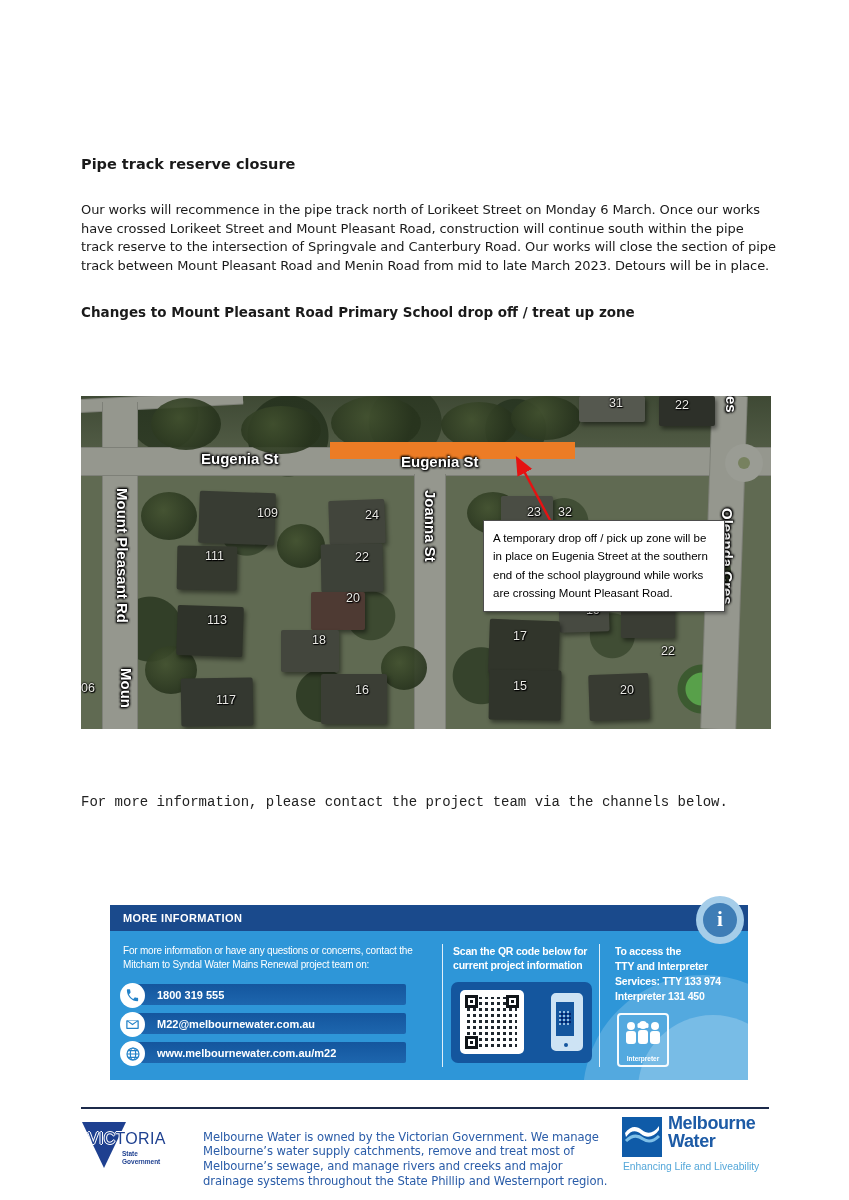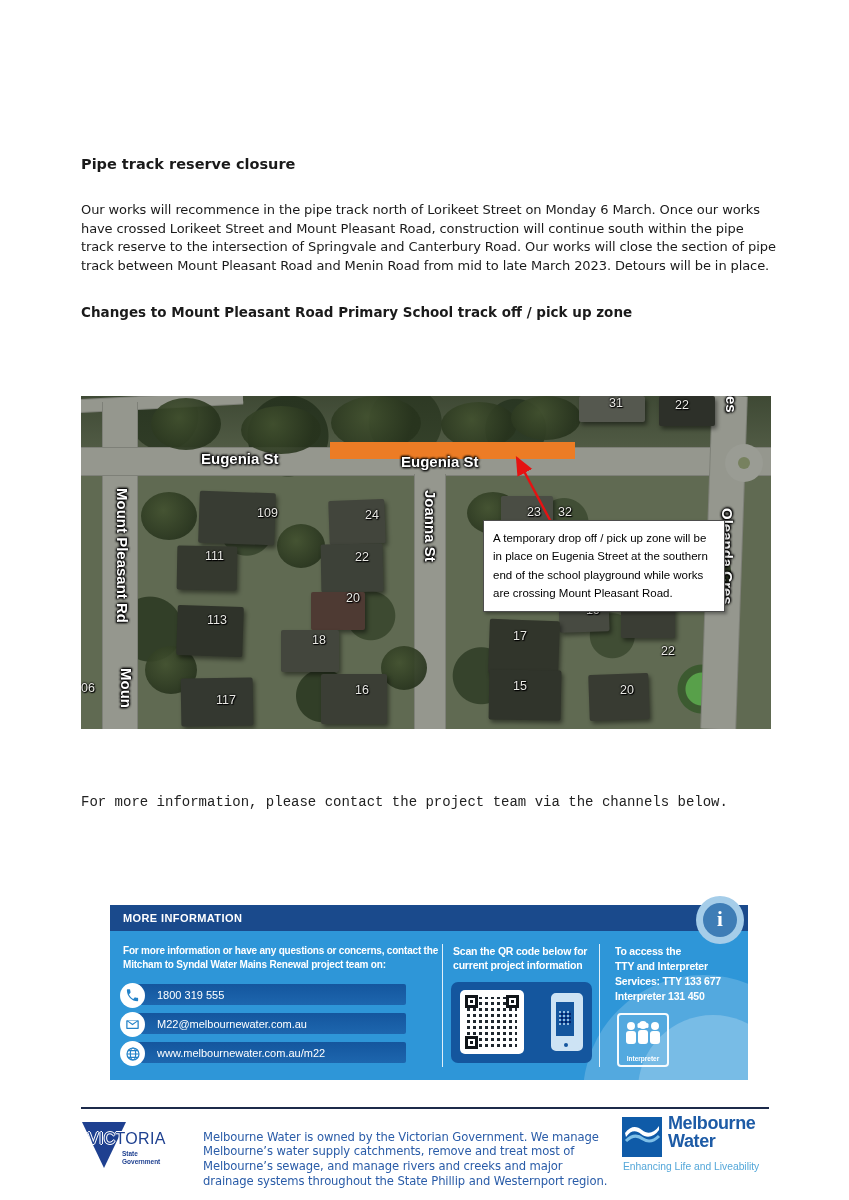--- a/index.html
+++ b/index.html
@@ -52,25 +52,25 @@
   
   .banner{position:absolute;left:110px;top:905px;width:638px;height:175px;font-family:"Liberation Sans",sans-serif;}
   .banner-header{position:absolute;left:0;top:0;width:638px;height:26px;background:#1a4a8c;color:#fff;
       font-size:11px;font-weight:bold;letter-spacing:.4px;line-height:26px;padding-left:13px;box-sizing:border-box;}
   .banner-body{position:absolute;left:0;top:26px;width:638px;height:149px;background:#2e96d8;overflow:hidden;color:#fff;}
   .arc1{position:absolute;right:-75px;bottom:-135px;width:240px;height:240px;border-radius:50%;background:rgba(255,255,255,.18);}
   .arc2{position:absolute;right:-40px;bottom:-85px;width:150px;height:150px;border-radius:50%;background:rgba(255,255,255,.22);}
   .info-circle{position:absolute;left:586px;top:-9px;width:48px;height:48px;border-radius:50%;background:#a5cde9;z-index:5;}
   .info-circle-core{position:absolute;left:7px;top:7px;width:34px;height:34px;border-radius:50%;background:#3e7db6;
       color:#fff;font-weight:bold;font-size:21px;text-align:center;line-height:33px;font-family:"Liberation Serif",serif;}
-  .banner-intro{position:absolute;left:13px;top:13px;width:324px;font-size:10px;font-weight:bold;
+  .banner-intro{position:absolute;left:13px;top:13px;width:324px;font-size:10px;font-weight:normal;
       line-height:14px;letter-spacing:-0.2px;}
   .contact-row{position:absolute;left:10px;height:24px;}
   .contact-bar{position:absolute;left:13px;top:1px;width:273px;height:21px;border-radius:2px;
-      background:linear-gradient(#14569e,#1d66ae);color:#fff;font-size:11px;font-weight:normal;
+      background:linear-gradient(#14569e,#1d66ae);color:#fff;font-size:11px;font-weight:bold;
       line-height:23px;padding-left:24px;box-sizing:border-box;}
   .contact-ic{position:absolute;left:0;top:0;width:25px;height:25px;border-radius:50%;background:#fff;z-index:2;
       display:flex;align-items:center;justify-content:center;}
   .vdiv{position:absolute;top:13px;width:1px;height:123px;background:rgba(255,255,255,.85);}
   .qr-heading{position:absolute;left:343px;top:13px;width:152px;font-size:10.5px;font-weight:bold;line-height:14px;letter-spacing:-0.2px;}
   .qr-panel{position:absolute;left:341px;top:51px;width:141px;height:81px;background:#14569e;border-radius:7px;}
   .qr-box{position:absolute;left:9px;top:8px;width:64px;height:64px;background:#fff;border-radius:5px;}
   .qr-dots{position:absolute;left:7px;top:7px;width:50px;height:50px;
       background:repeating-linear-gradient(0deg,#101418 0 3px,#fff 3px 6px),
                  repeating-linear-gradient(90deg,#101418 0 3px,#fff 3px 6px);
@@ -104,21 +104,21 @@
   .mw-name{position:absolute;left:46px;top:1px;font-size:18px;line-height:18px;font-weight:bold;color:#1d5ba6;letter-spacing:-0.4px;}
   .mw-tagline{position:absolute;left:1px;top:48px;font-size:10.3px;color:#54a7d9;white-space:nowrap;}
 </style>
 </head>
 <body>
 
 <div class="page">
 
   <h1 class="doc-h1">Pipe track reserve closure</h1>
   <p class="doc-p1">Our works will recommence in the pipe track north of Lorikeet Street on Monday 6 March. Once our works have crossed Lorikeet Street and Mount Pleasant Road, construction will continue south within the pipe track reserve to the intersection of Springvale and Canterbury Road. Our works will close the section of pipe track between Mount Pleasant Road and Menin Road from mid to late March 2023. Detours will be in place.</p>
-  <h2 class="doc-h2">Changes to Mount Pleasant Road Primary School track off / pick up zone</h2>
+  <h2 class="doc-h2">Changes to Mount Pleasant Road Primary School drop off / treat up zone</h2>
 
   <div class="map">
 
     <div class="road h" style="left:-8px;top:0;width:170px;height:12px;transform:rotate(-3deg);"></div>
     <div class="road v" style="left:22px;top:6px;width:34px;height:327px;"></div>
     <div class="road h" style="left:0;top:52px;width:690px;height:27px;"></div>
     <div class="road v" style="left:334px;top:78px;width:30px;height:255px;"></div>
     <div class="road v" style="left:626px;top:0;width:34px;height:333px;transform:rotate(2deg);"></div>
     <div class="rb"></div>
     <div class="rb-core"></div>
@@ -256,21 +256,21 @@
           </div>
           <div class="phone-home"></div>
         </div>
       </div>
 
       <div class="vdiv" style="left:489px;"></div>
 
       <div class="tty-text">
         <div>To access the</div>
         <div>TTY and Interpreter</div>
-        <div>Services: TTY 133 677</div>
+        <div>Services: TTY 133 974</div>
         <div>Interpreter 131 450</div>
       </div>
       <div class="interp-box">
         <svg width="48" height="30" viewBox="0 0 48 30" style="position:absolute;left:0;top:4px;">
           <g fill="#fff">
             <circle cx="12" cy="7" r="4"></circle>
               <rect x="7" y="12" width="10" height="13" rx="3"></rect>
             <circle cx="24" cy="6" r="4"></circle>
               <rect x="18.5" y="4" width="3" height="5" rx="1.5"></rect>
               <rect x="26.5" y="4" width="3" height="5" rx="1.5"></rect>

